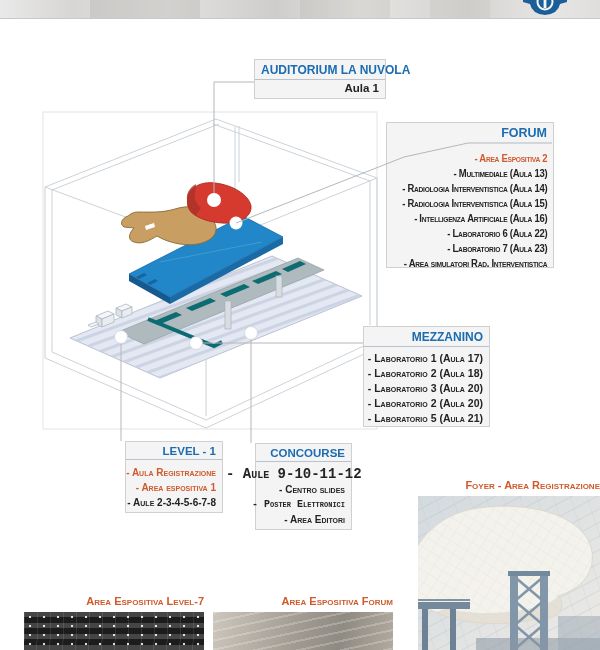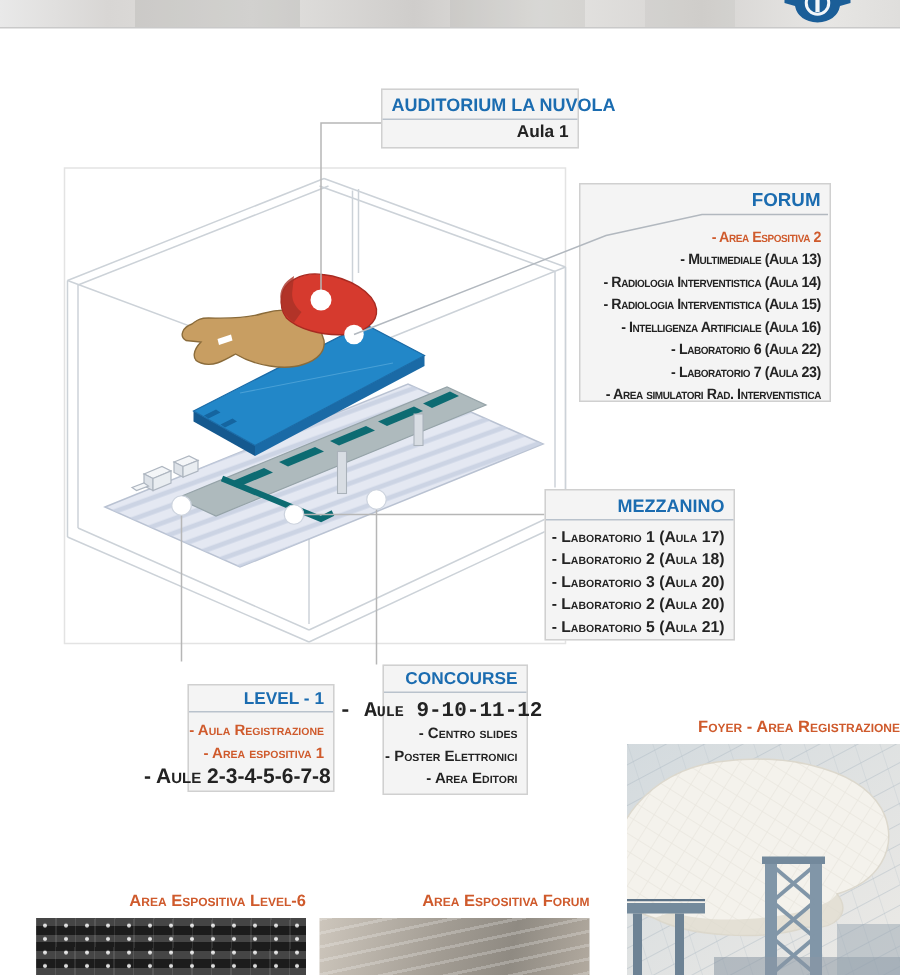--- a/index.html
+++ b/index.html
@@ -177,35 +177,35 @@
     <div class="hdr ul" style="font-size:12px;">MEZZANINO</div>
     <div class="items" style="top:24px;">
       <div class="item">- Laboratorio 1 (Aula 17)</div>
       <div class="item">- Laboratorio 2 (Aula 18)</div>
       <div class="item">- Laboratorio 3 (Aula 20)</div>
       <div class="item">- Laboratorio 2 (Aula 20)</div>
       <div class="item">- Laboratorio 5 (Aula 21)</div>
     </div>
   </div>
 
-  <div class="box" id="box-level1" style="left:125px;top:441px;width:98px;height:72px;margin-top:15px;">
+  <div class="box" id="box-level1" style="left:125px;top:441px;width:98px;height:72px;">
     <div class="hdr ul" style="font-size:11.5px;">LEVEL - 1</div>
     <div class="items" style="top:23px;">
       <div class="item hl" style="font-size:10px;">- Aula Registrazione</div>
       <div class="item hl" style="font-size:10px;">- Area espositiva 1</div>
-      <div class="item" style="font-size:14px;">- Aule 2-3-4-5-6-7-8</div>
+      <div class="item" style="font-size:10px;">- Aule 2-3-4-5-6-7-8</div>
     </div>
   </div>
 
   <div class="box" id="box-concourse" style="left:255px;top:443px;width:97px;height:87px;">
     <div class="hdr ul" style="font-size:11.5px;">CONCOURSE</div>
     <div class="items" style="top:23px;">
       <div class="item" style="font-size:14px;font-family:Liberation Mono, monospace;">- Aule 9-10-11-12</div>
       <div class="item" style="font-size:10px;">- Centro slides</div>
-      <div class="item" style="font-size:10px;">- Poster Elettronici</div>
+      <div class="item" style="font-size:10px;font-family:Liberation Mono, monospace;">- Poster Elettronici</div>
       <div class="item" style="font-size:10px;">- Area Editori</div>
     </div>
   </div>
 
   <svg width="600" height="650" viewBox="0 0 600 650" style="position:absolute;left:0;top:0;pointer-events:none;">
     <polyline points="236,223 404,157 468,143 552,143" fill="none" stroke="#b2b8bf" stroke-width="1"></polyline>
   </svg>
 
   <div class="plabel" style="left:418px;top:479px;width:182px;">Foyer - Area Registrazione</div>
   <div class="photo" style="left:418px;top:496px;width:182px;height:154px;">
@@ -252,19 +252,19 @@
         <rect x="0" y="106" width="52" height="7" fill="#748a9c"></rect>
         <rect x="4" y="113" width="6" height="41" fill="#6d8294"></rect>
         <rect x="32" y="113" width="6" height="41" fill="#6d8294"></rect>
         <line x1="0" y1="104" x2="52" y2="104" stroke="#5c7286" stroke-width="1.5"></line>
       </g>
       <rect x="58" y="142" width="124" height="12" fill="#8a98a4" opacity=".55"></rect>
       <rect x="140" y="120" width="42" height="34" fill="#97a6b1" opacity=".5"></rect>
     </svg>
   </div>
 
-  <div class="plabel" style="left:24px;top:595px;width:180px;">Area Espositiva Level-6</div>
+  <div class="plabel" style="left:24px;top:595px;width:180px;">Area Espositiva Level-7</div>
   <div class="photo" id="photo-level1"></div>
 
   <div class="plabel" style="left:213px;top:595px;width:180px;">Area Espositiva Forum</div>
   <div class="photo" id="photo-forum"></div>
 
 </div>
 
 </body></html>

